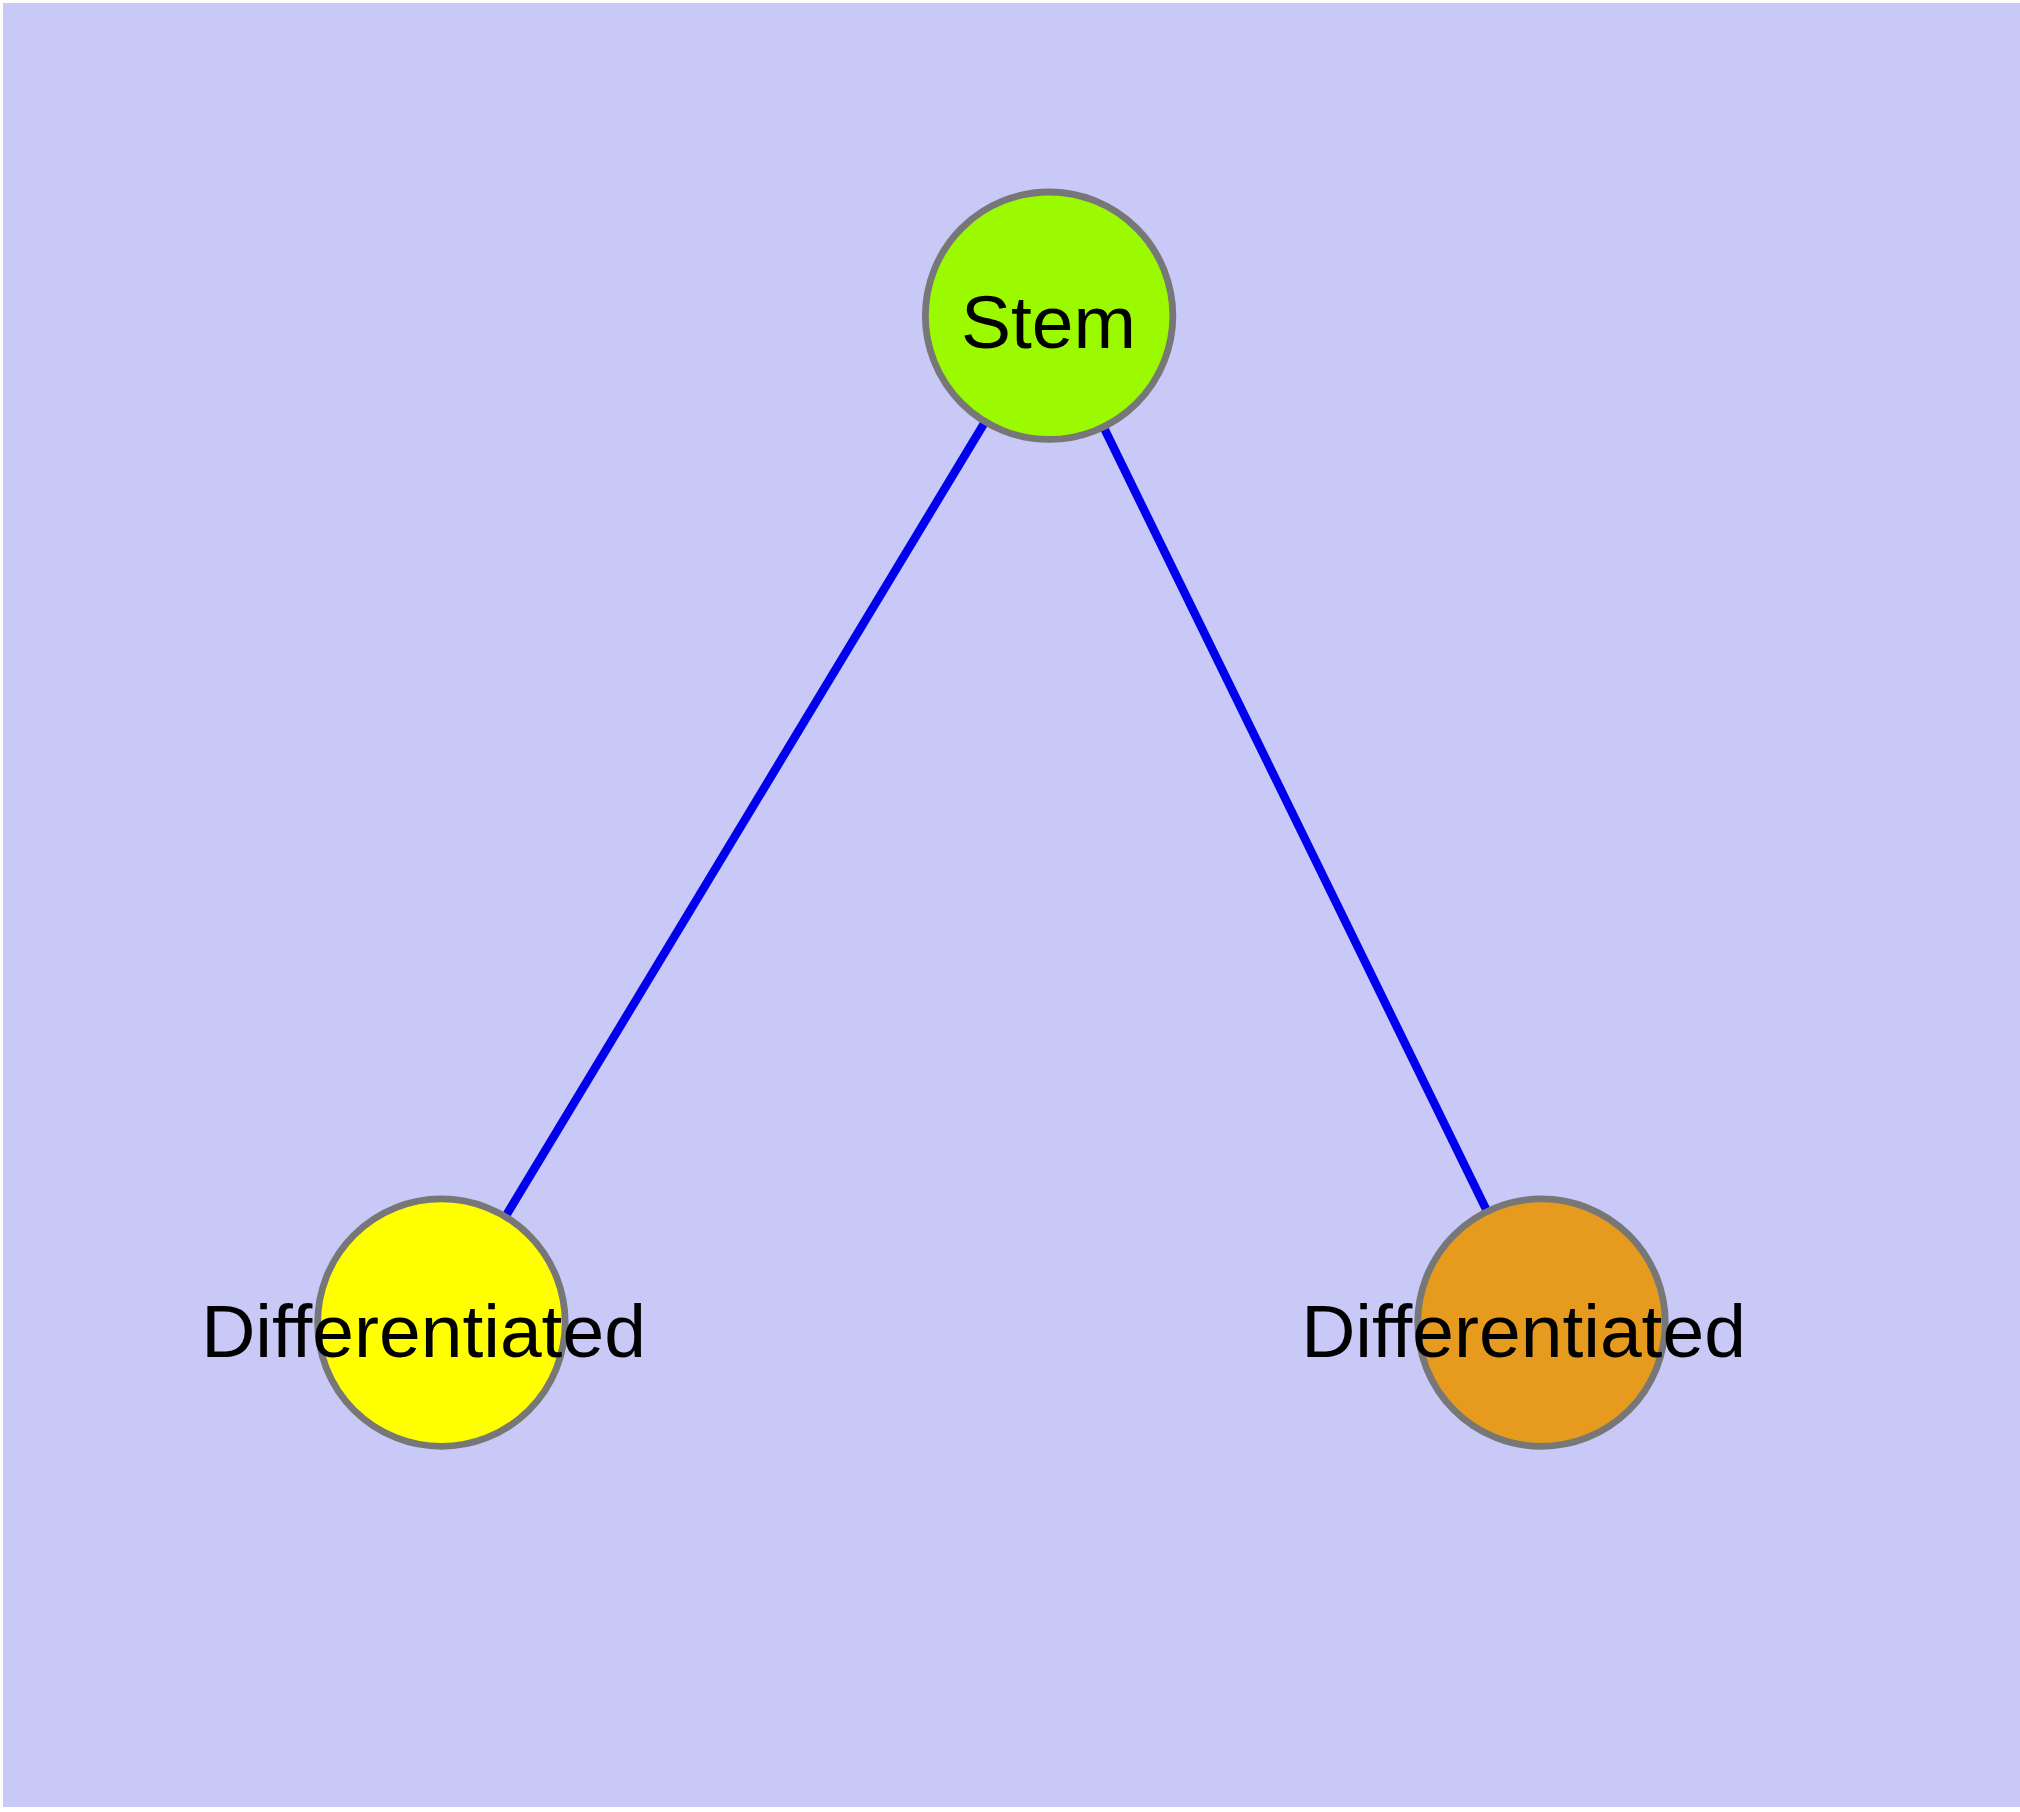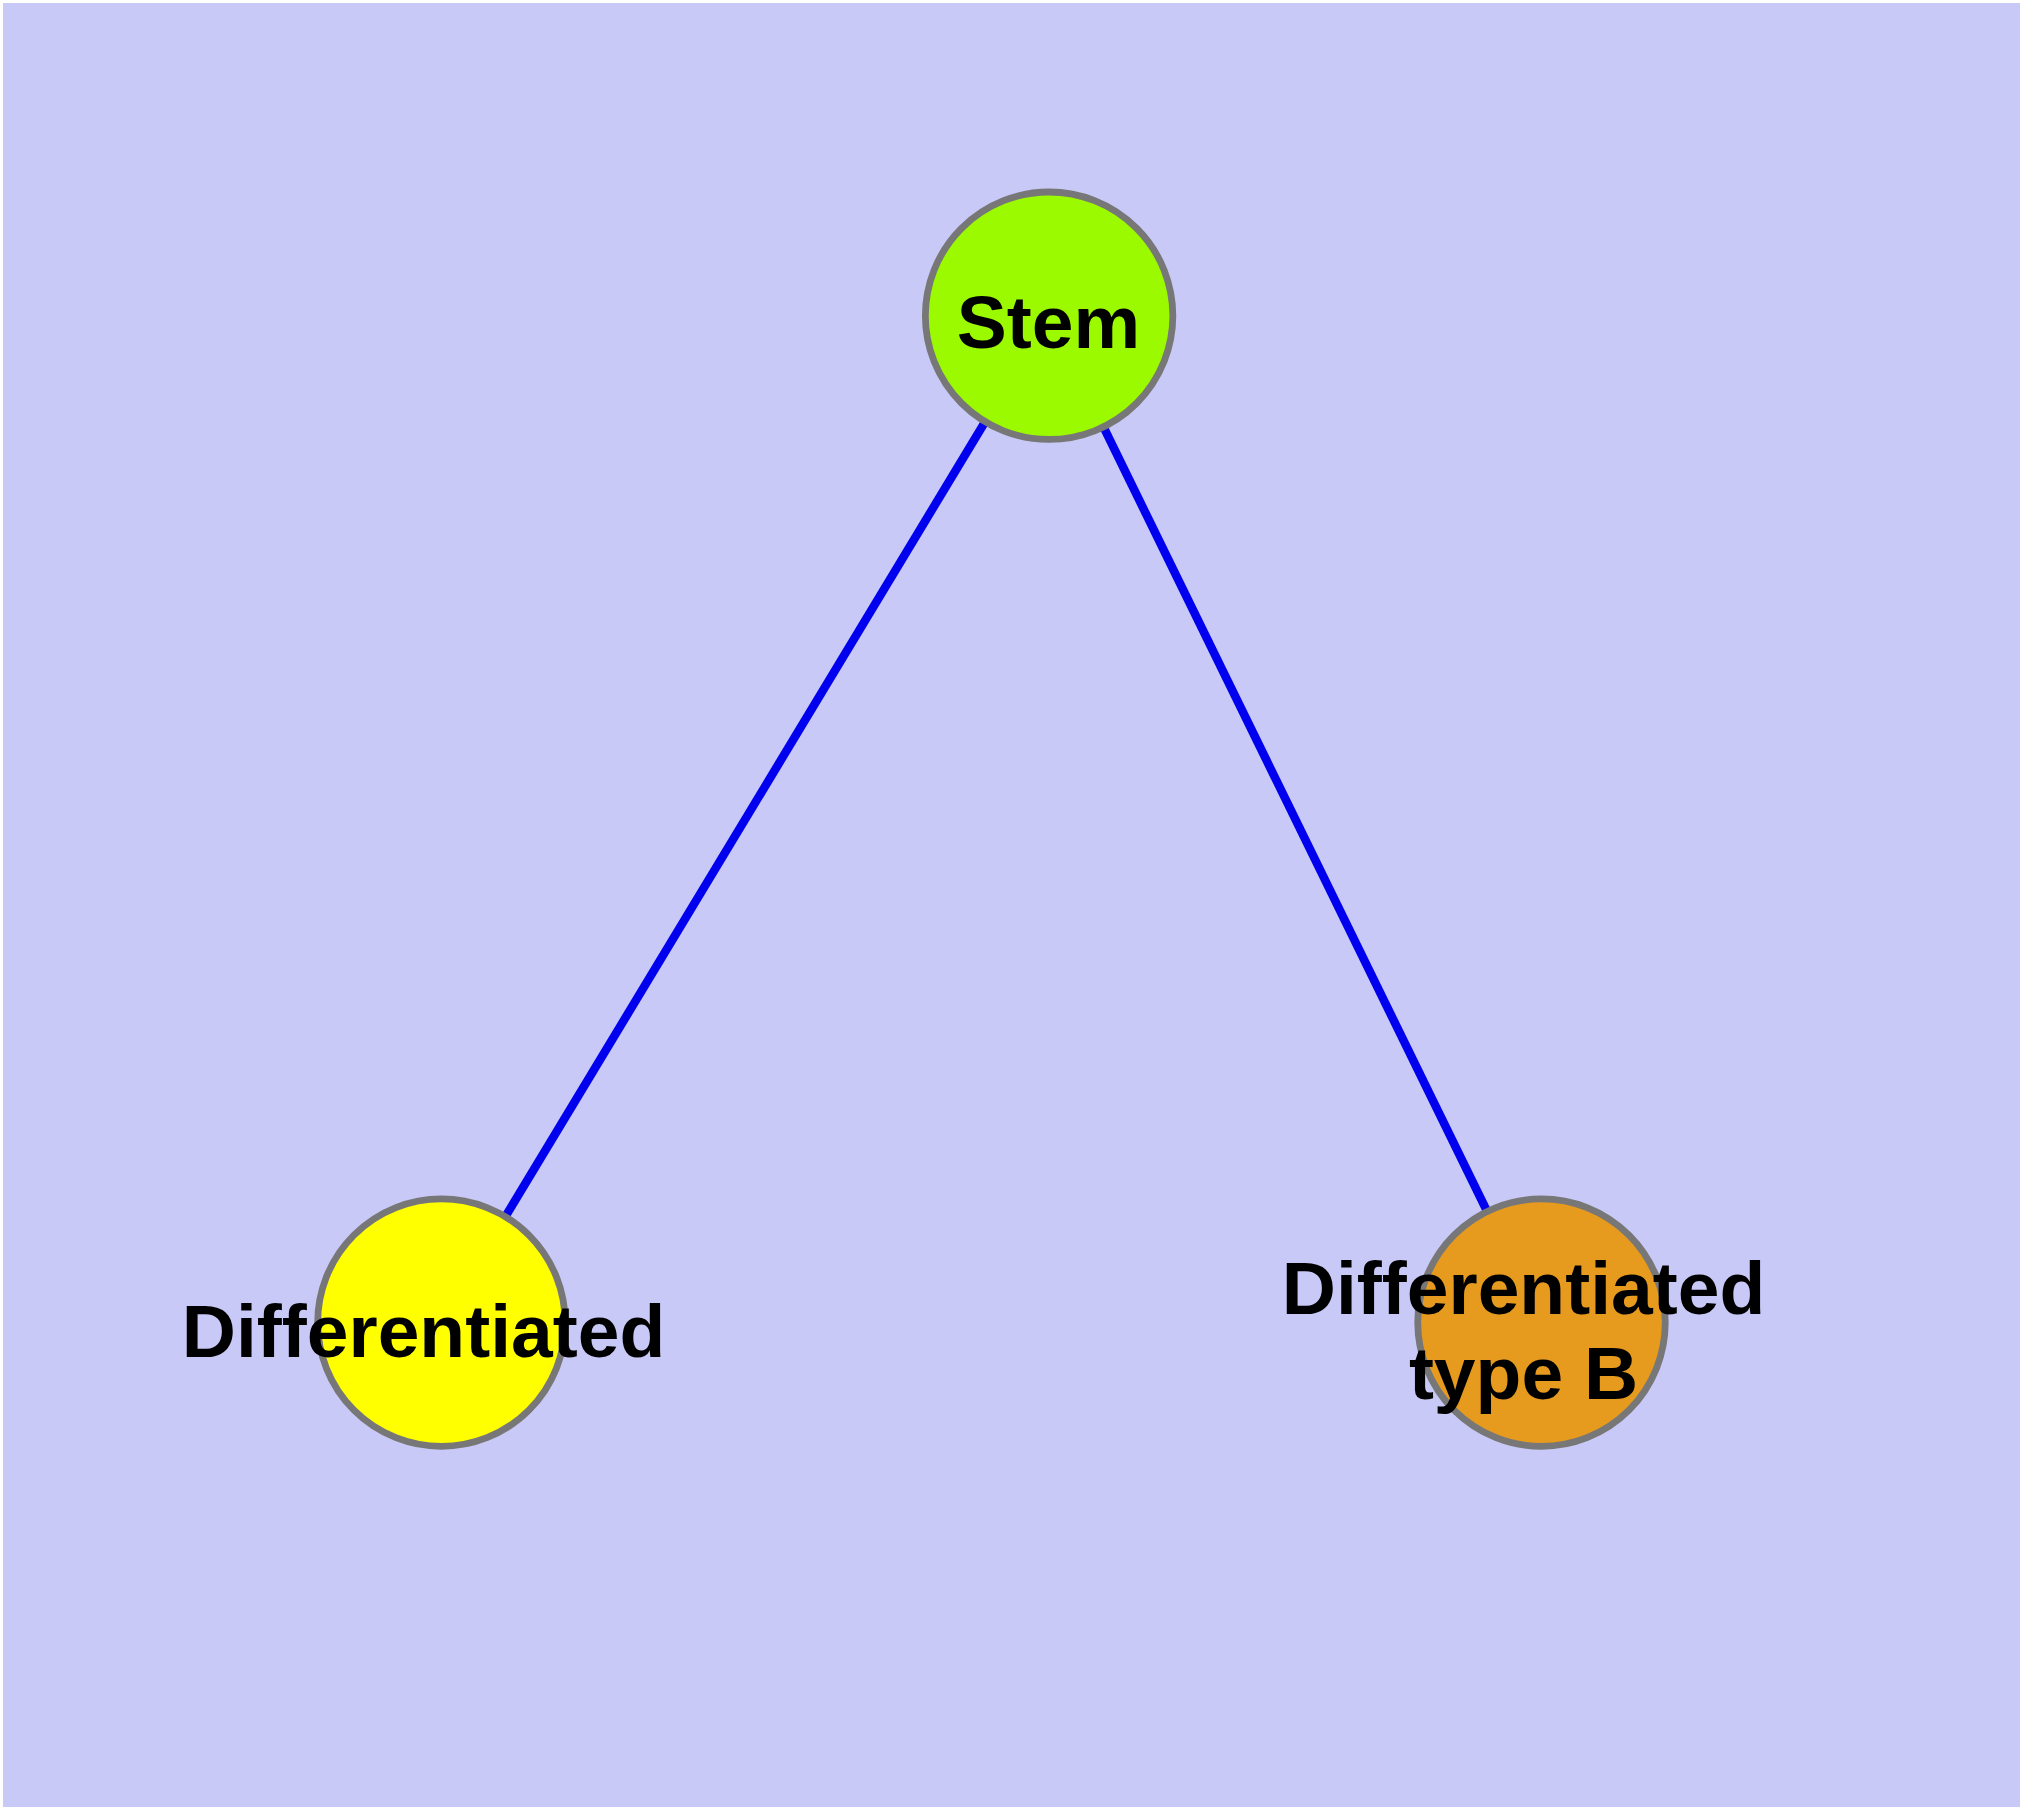--- a/index.html
+++ b/index.html
@@ -24,21 +24,21 @@
     left: 0;
     top: 0;
     width: 2021px;
     height: 1812px;
   }
   .node-label {
     position: absolute;
     transform: translate(-50%, -50%);
     text-align: center;
     color: #000000;
-    font-weight: bold;
+    font-weight: normal;
     font-size: 75px;
     line-height: 85px;
     white-space: nowrap;
     letter-spacing: 0px;
   }
 </style>
 </head>
 <body>
 
 <div class="canvas">
@@ -55,16 +55,15 @@
   <div class="node-label" style="left:1046px; top:319px;">
     <div>Stem</div>
   </div>
 
   <div class="node-label" style="left:421px; top:1328px;">
     <div>Differentiated</div>
   </div>
 
   <div class="node-label" style="left:1521px; top:1328px;">
     <div>Differentiated</div>
-    <div>type B</div>
   </div>
 </div>
 
 
 </body></html>

